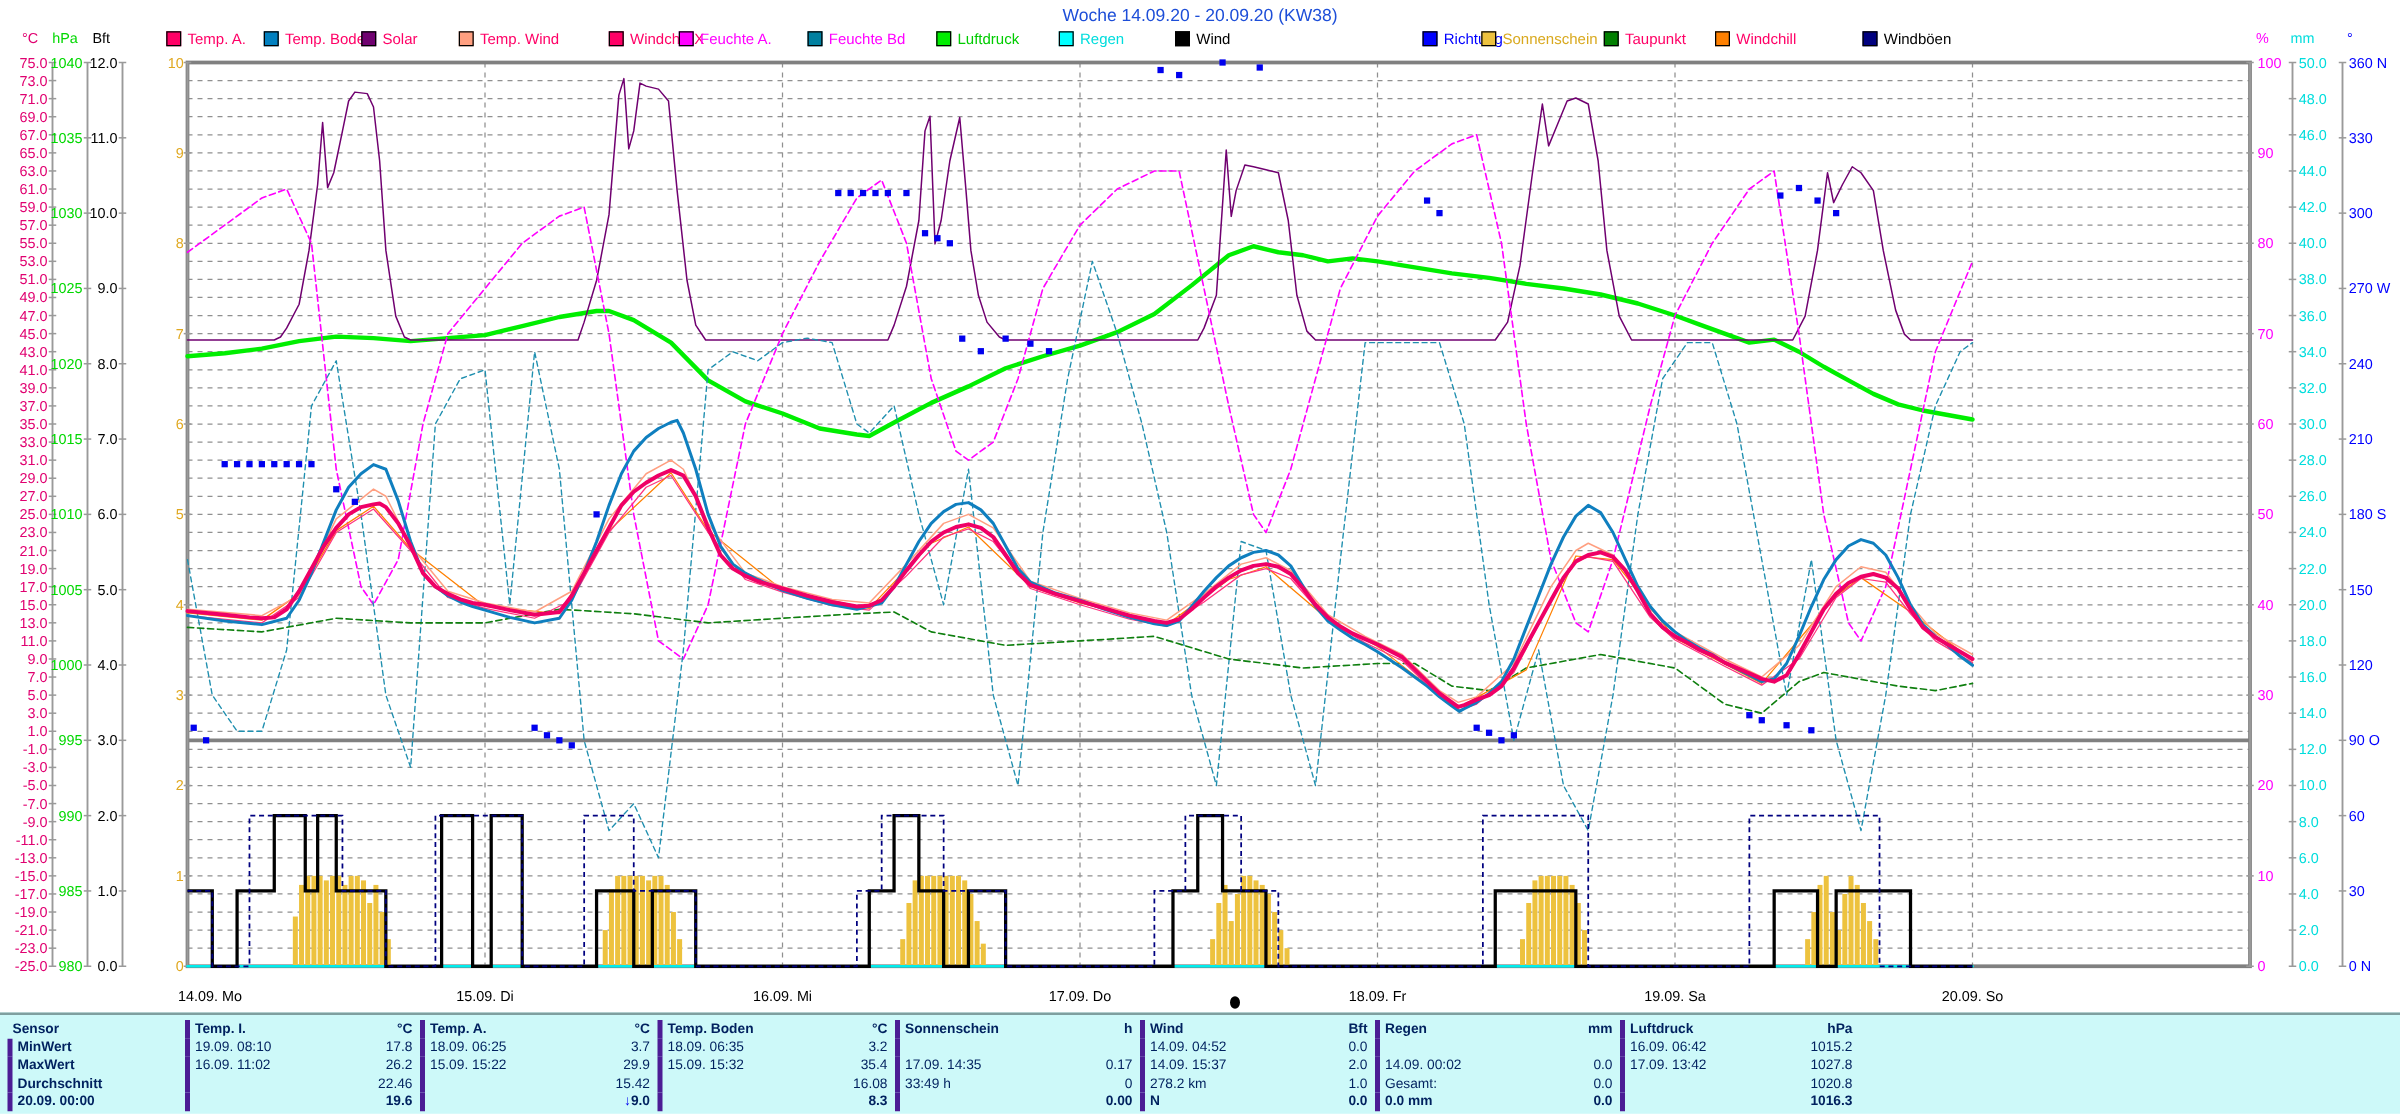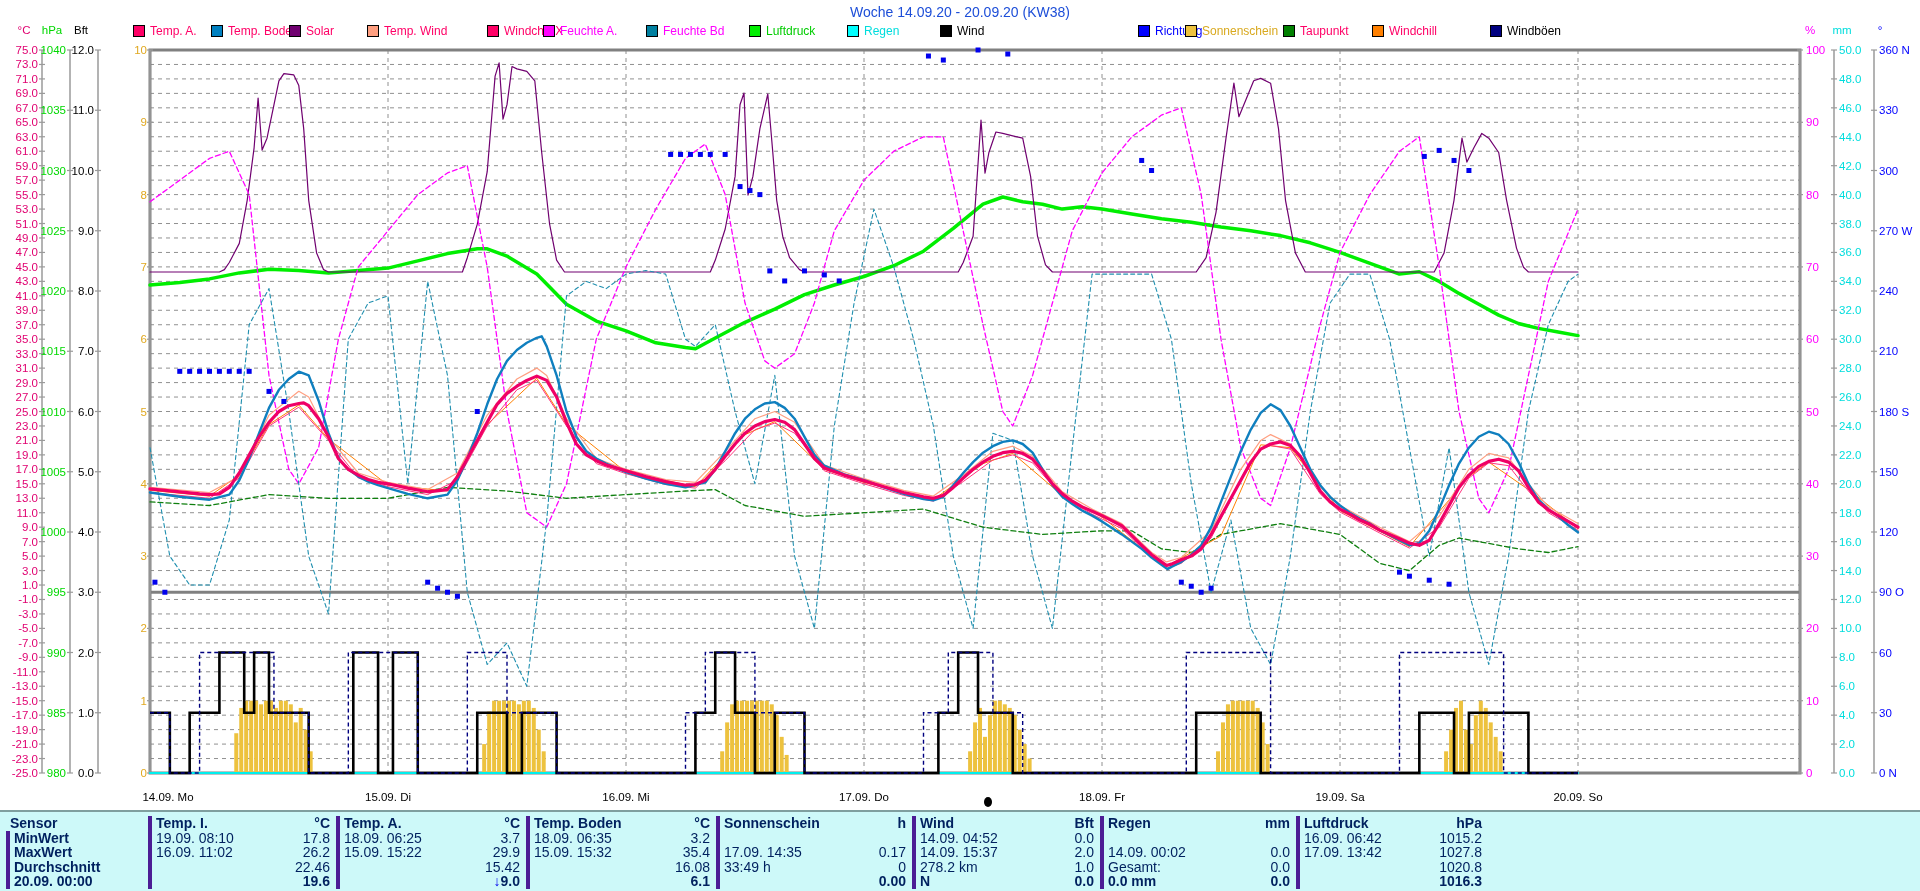--- a/index.html
+++ b/index.html
@@ -8,21 +8,21 @@
   #plot-svg{position:absolute;left:0;top:0;}
   #title{position:absolute;left:0;top:4px;width:1920px;text-align:center;
     font-size:14px;color:#1d4ed8;}
   #legend{position:absolute;left:0;top:24px;width:1920px;height:16px;}
   .lg-item{position:absolute;top:0;display:flex;align-items:center;font-size:12px;white-space:nowrap;}
   .lg-box{width:10px;height:10px;border:1px solid #000;margin-right:5px;display:inline-block;}
   #table-wrap{position:absolute;left:0;top:810px;width:1920px;height:81px;
     background:#cdf9f9;border-top:2px solid #7f9f9f;}
   #stat-table{position:absolute;left:6px;top:4px;display:grid;
     grid-template-columns:142px 188px 190px 190px 196px 188px 196px 192px;
-    font-size:14px;color:#00215f;}
+    font-size:11px;color:#00215f;}
   .tcell{padding:0 6px 0 4px;height:14.5px;line-height:14.5px;display:flex;
     justify-content:space-between;border-left:4px solid #4c1d95;overflow:hidden;white-space:nowrap;}
   .tcell:first-child{border-left:none;}
   .tname{font-weight:bold;}
   .thead{font-weight:bold;}
   .trow-current{font-weight:bold;}
   .arrow-down{color:#0000ee;font-weight:bold;}
 </style>
 </head>
 <body>
@@ -765,21 +765,21 @@
         <div class="tcell trow-current">
           <span></span>
           <span>19.6</span>
         </div>
         <div class="tcell trow-current">
           <span></span>
           <span><span class="arrow-down">↓</span>9.0</span>
         </div>
         <div class="tcell trow-current">
           <span></span>
-          <span>6.1</span>
+          <span>8.3</span>
         </div>
         <div class="tcell trow-current">
           <span></span>
           <span>0.00</span>
         </div>
         <div class="tcell trow-current">
           <span>N</span>
           <span>0.0</span>
         </div>
         <div class="tcell trow-current">

